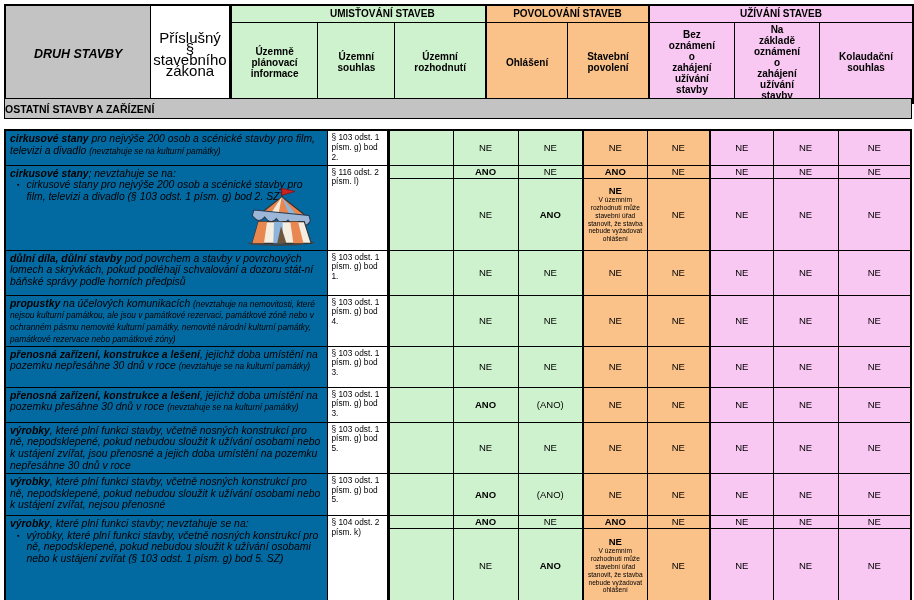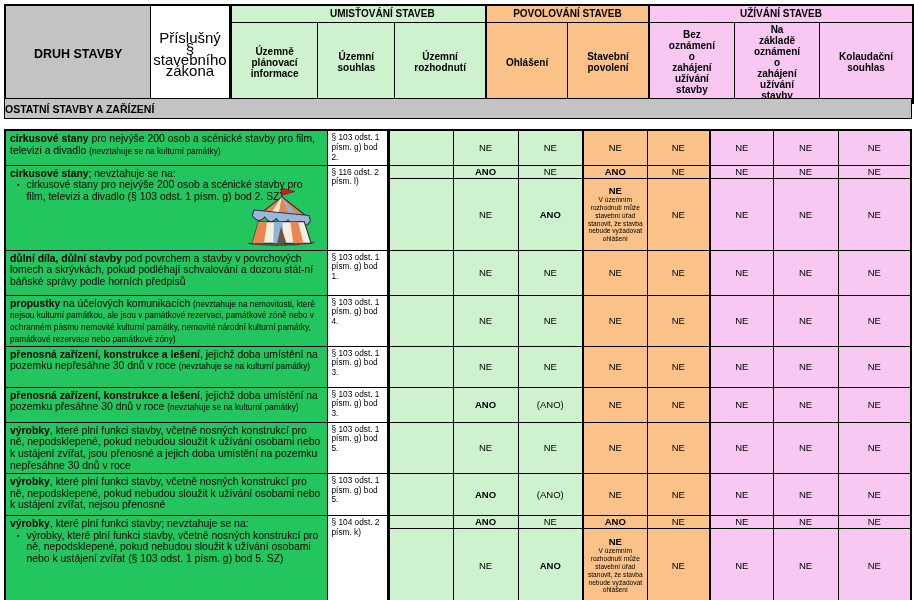--- a/index.html
+++ b/index.html
@@ -15,41 +15,41 @@
   .bold { font-weight: bold; }
 
   
   .bL3 { border-left: 3px solid #000; padding-left: 48px; }
   .bL2 { border-left: 2px solid #000; }
 
   
   .g   { background: var(--green); }
   .o   { background: var(--orange); }
   .p   { background: var(--pink); margin-top: 14px; }
-  .gry { background: var(--gray); }
+  .gry { background: var(--gray); font-style: italic; }
 
   
   .hdr-table { top: 4px; }
   .hdr-table td { text-align: center; vertical-align: middle; }
   .druh { font-size: 12.5px; font-weight: bold; }
   .parhdr { font-size: 15px; line-height: 11px; padding: 2px; }
   .grp { font-size: 10px; font-weight: bold; height: 17px; }
   .sub { font-size: 10px; font-weight: bold; line-height: 11px; padding: 1px 19px; }
 
   
   .section-bar {
     position: absolute; left: 4px; top: 98px; width: 908px; height: 21px;
     background: var(--gray); border: 1px solid #000;
     display: flex; align-items: center; 
     font-size: 10.5px; font-weight: bold;
   }
 
   
   .body-table { top: 129px; }
-  .desc { vertical-align: top; padding: 2px 4px 1px 4px; font-size: 10.4px; line-height: 11.8px; position: relative; background:#22c55e; }
+  .desc { vertical-align: top; padding: 2px 4px 1px 4px; font-size: 10.4px; line-height: 11.8px; position: relative; background:#0369a1;font-style:italic; }
   .desc .lead { font-weight: bold; }
   .desc .small { font-size: 8.3px; line-height: 9.5px; }
   .bullet { display: flex; margin: 0 0 0 7px; }
   .bm { font-size: 7px; line-height: 11.8px; margin-right: 7px; }
   .bt { flex: 1; }
   .par { vertical-align: top; padding: 2px 2px 1px 4px; font-size: 8.3px; line-height: 9.8px; background:#fff; }
   .v { text-align: center; vertical-align: middle; font-size: 9.5px; line-height: 11px; }
   .note { font-size: 6.6px; line-height: 7.9px; text-align: center; vertical-align: middle; padding: 1px; }
   .note .note-main { display: block; font-weight: bold; font-size: 9.5px; line-height: 11px; }
 

